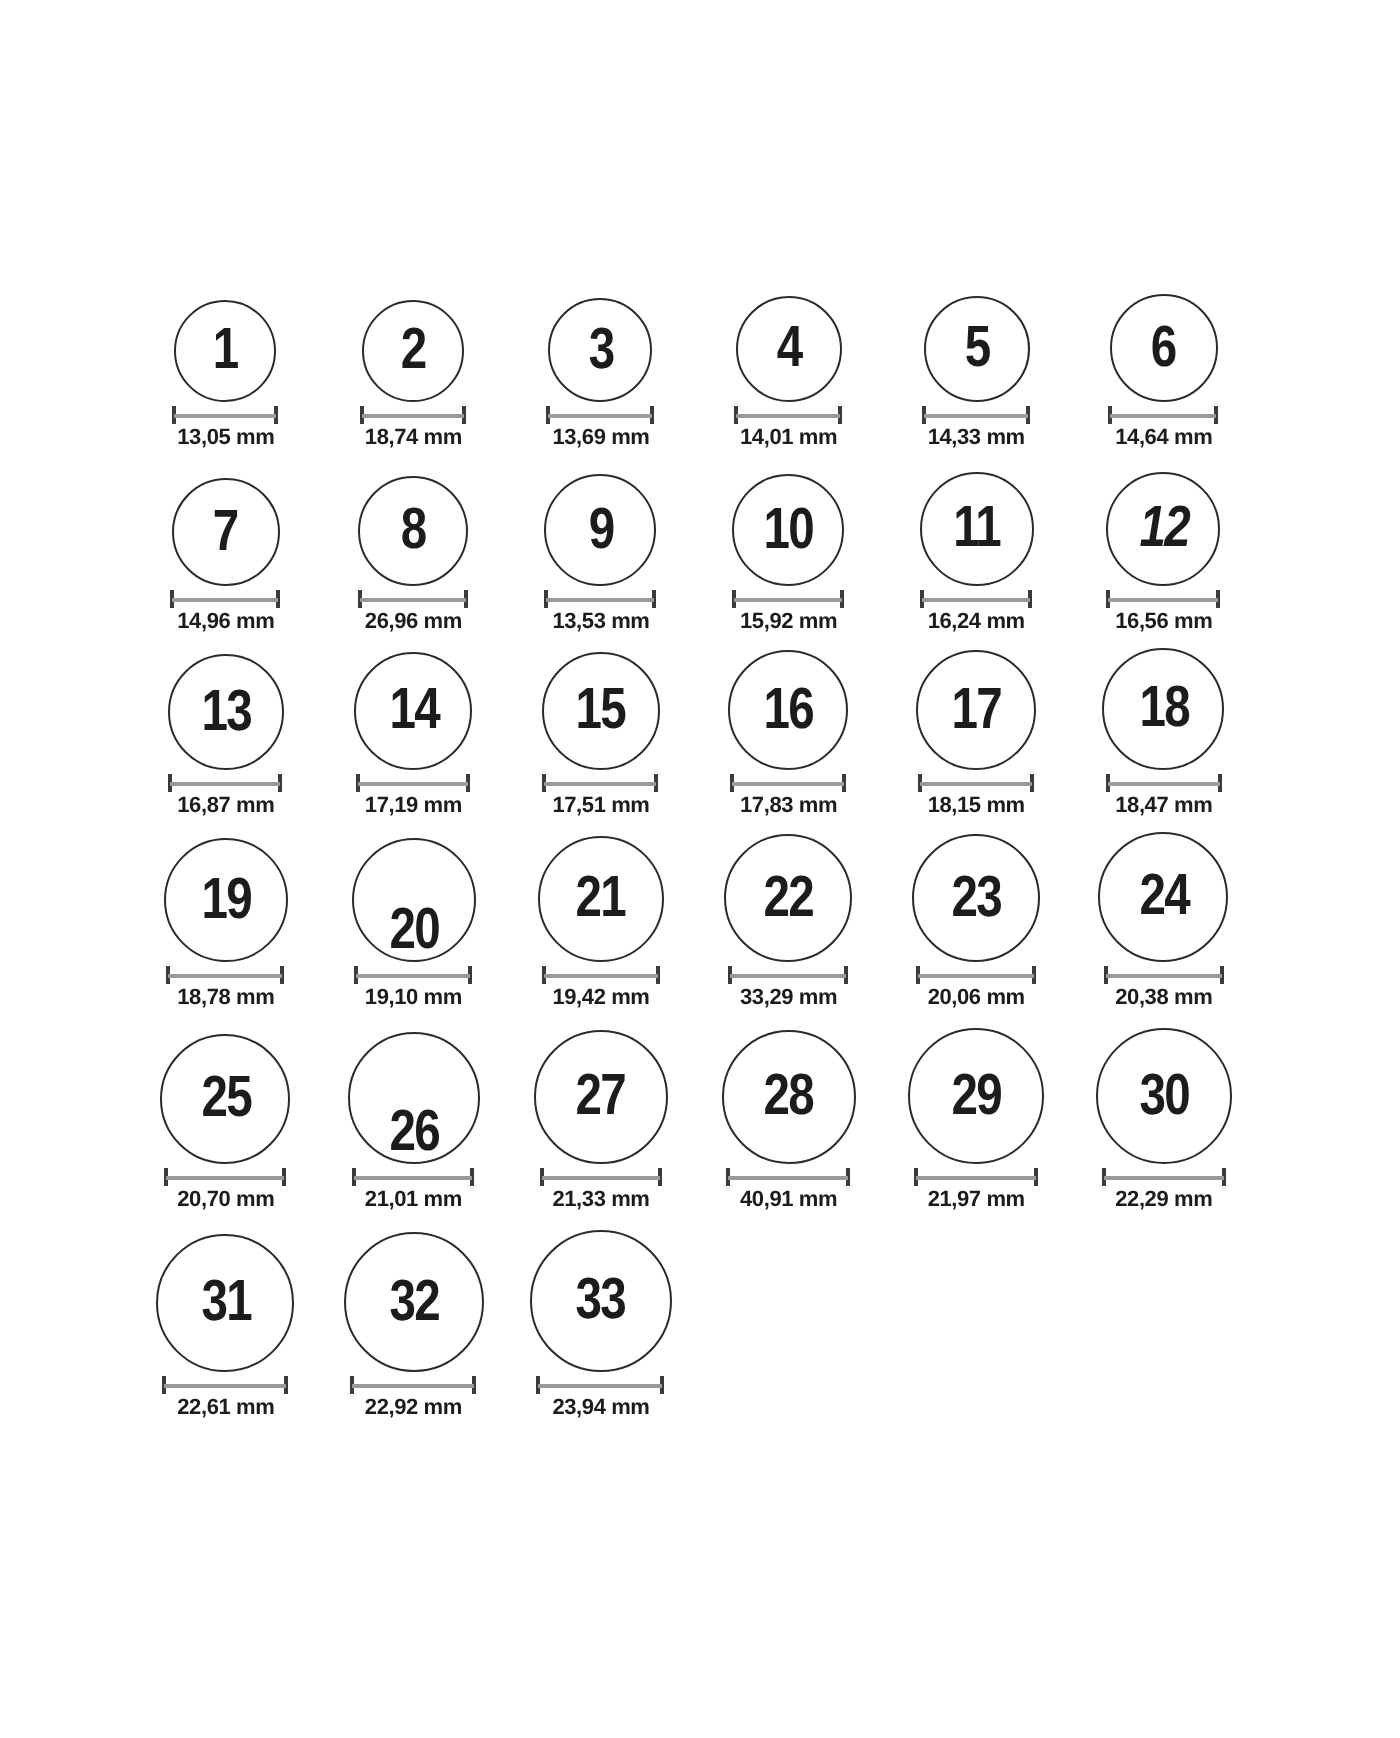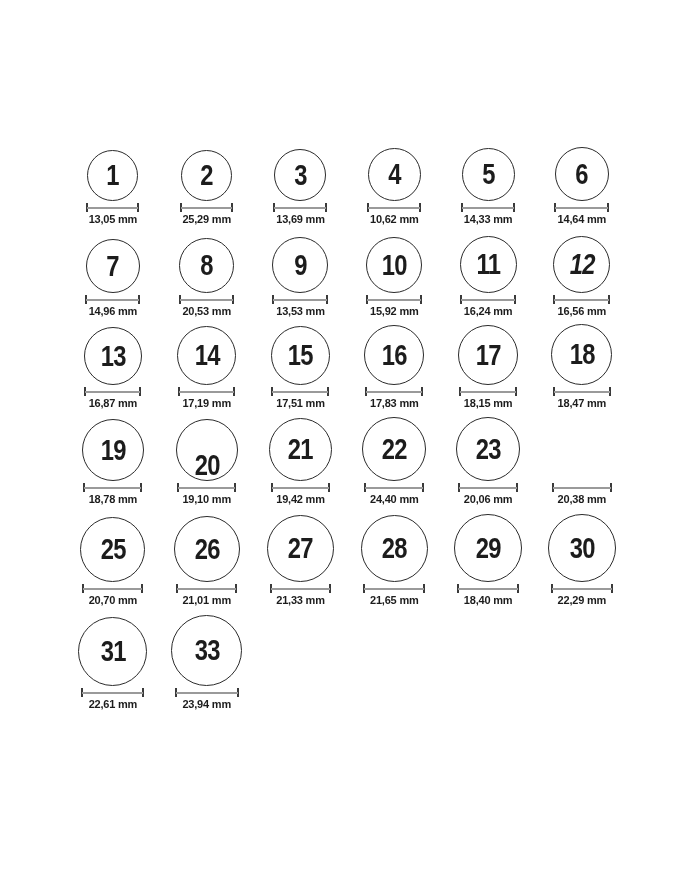--- a/index.html
+++ b/index.html
@@ -97,21 +97,21 @@
         </div>
         <div class="ring-cell">
           <div class="ring-circle" style="width: 51px; height: 51px;">
             <span class="ring-number">2</span>
           </div>
           <div class="ruler" style="width: 53px;">
             <div class="tick left"></div>
             <div class="tick right"></div>
             <div class="line"></div>
           </div>
-          <div class="diameter-label">25,29 mm</div>
+          <div class="diameter-label">18,74 mm</div>
         </div>
         <div class="ring-cell">
           <div class="ring-circle" style="width: 52px; height: 52px;">
             <span class="ring-number">3</span>
           </div>
           <div class="ruler" style="width: 54px;">
             <div class="tick left"></div>
             <div class="tick right"></div>
             <div class="line"></div>
           </div>
@@ -119,21 +119,21 @@
         </div>
         <div class="ring-cell">
           <div class="ring-circle" style="width: 53px; height: 53px;">
             <span class="ring-number">4</span>
           </div>
           <div class="ruler" style="width: 54px;">
             <div class="tick left"></div>
             <div class="tick right"></div>
             <div class="line"></div>
           </div>
-          <div class="diameter-label">10,62 mm</div>
+          <div class="diameter-label">14,01 mm</div>
         </div>
         <div class="ring-cell">
           <div class="ring-circle" style="width: 53px; height: 53px;">
             <span class="ring-number">5</span>
           </div>
           <div class="ruler" style="width: 54px;">
             <div class="tick left"></div>
             <div class="tick right"></div>
             <div class="line"></div>
           </div>
@@ -165,21 +165,21 @@
         </div>
         <div class="ring-cell">
           <div class="ring-circle" style="width: 55px; height: 55px;">
             <span class="ring-number">8</span>
           </div>
           <div class="ruler" style="width: 55px;">
             <div class="tick left"></div>
             <div class="tick right"></div>
             <div class="line"></div>
           </div>
-          <div class="diameter-label">20,53 mm</div>
+          <div class="diameter-label">26,96 mm</div>
         </div>
         <div class="ring-cell">
           <div class="ring-circle" style="width: 56px; height: 56px;">
             <span class="ring-number">9</span>
           </div>
           <div class="ruler" style="width: 56px;">
             <div class="tick left"></div>
             <div class="tick right"></div>
             <div class="line"></div>
           </div>
@@ -323,34 +323,37 @@
         </div>
         <div class="ring-cell">
           <div class="ring-circle" style="width: 64px; height: 64px;">
             <span class="ring-number">22</span>
           </div>
           <div class="ruler" style="width: 60px;">
             <div class="tick left"></div>
             <div class="tick right"></div>
             <div class="line"></div>
           </div>
-          <div class="diameter-label">24,40 mm</div>
+          <div class="diameter-label">33,29 mm</div>
         </div>
         <div class="ring-cell">
           <div class="ring-circle" style="width: 64px; height: 64px;">
             <span class="ring-number">23</span>
           </div>
           <div class="ruler" style="width: 60px;">
             <div class="tick left"></div>
             <div class="tick right"></div>
             <div class="line"></div>
           </div>
           <div class="diameter-label">20,06 mm</div>
         </div>
         <div class="ring-cell">
+          <div class="ring-circle" style="width: 65px; height: 65px;">
+            <span class="ring-number">24</span>
+          </div>
           <div class="ruler" style="width: 60px;">
             <div class="tick left"></div>
             <div class="tick right"></div>
             <div class="line"></div>
           </div>
           <div class="diameter-label">20,38 mm</div>
         </div>
       </div>
       <div class="chart-row" style="height: 101px;">
         <div class="ring-cell">
@@ -358,21 +361,21 @@
             <span class="ring-number">25</span>
           </div>
           <div class="ruler" style="width: 61px;">
             <div class="tick left"></div>
             <div class="tick right"></div>
             <div class="line"></div>
           </div>
           <div class="diameter-label">20,70 mm</div>
         </div>
         <div class="ring-cell">
-          <div class="ring-circle" style="width: 66px; height: 66px;">
+          <div class="ring-circle" style="width: 66px; height: 66px; align-items: flex-end;">
             <span class="ring-number">26</span>
           </div>
           <div class="ruler" style="width: 61px;">
             <div class="tick left"></div>
             <div class="tick right"></div>
             <div class="line"></div>
           </div>
           <div class="diameter-label">21,01 mm</div>
         </div>
         <div class="ring-cell">
@@ -388,32 +391,32 @@
         </div>
         <div class="ring-cell">
           <div class="ring-circle" style="width: 67px; height: 67px;">
             <span class="ring-number">28</span>
           </div>
           <div class="ruler" style="width: 62px;">
             <div class="tick left"></div>
             <div class="tick right"></div>
             <div class="line"></div>
           </div>
-          <div class="diameter-label">21,65 mm</div>
+          <div class="diameter-label">40,91 mm</div>
         </div>
         <div class="ring-cell">
           <div class="ring-circle" style="width: 68px; height: 68px;">
             <span class="ring-number">29</span>
           </div>
           <div class="ruler" style="width: 62px;">
             <div class="tick left"></div>
             <div class="tick right"></div>
             <div class="line"></div>
           </div>
-          <div class="diameter-label">18,40 mm</div>
+          <div class="diameter-label">21,97 mm</div>
         </div>
         <div class="ring-cell">
           <div class="ring-circle" style="width: 68px; height: 68px;">
             <span class="ring-number">30</span>
           </div>
           <div class="ruler" style="width: 62px;">
             <div class="tick left"></div>
             <div class="tick right"></div>
             <div class="line"></div>
           </div>
@@ -424,20 +427,31 @@
         <div class="ring-cell">
           <div class="ring-circle" style="width: 69px; height: 69px;">
             <span class="ring-number">31</span>
           </div>
           <div class="ruler" style="width: 63px;">
             <div class="tick left"></div>
             <div class="tick right"></div>
             <div class="line"></div>
           </div>
           <div class="diameter-label">22,61 mm</div>
+        </div>
+        <div class="ring-cell">
+          <div class="ring-circle" style="width: 70px; height: 70px;">
+            <span class="ring-number">32</span>
+          </div>
+          <div class="ruler" style="width: 63px;">
+            <div class="tick left"></div>
+            <div class="tick right"></div>
+            <div class="line"></div>
+          </div>
+          <div class="diameter-label">22,92 mm</div>
         </div>
         <div class="ring-cell">
           <div class="ring-circle" style="width: 71px; height: 71px;">
             <span class="ring-number">33</span>
           </div>
           <div class="ruler" style="width: 64px;">
             <div class="tick left"></div>
             <div class="tick right"></div>
             <div class="line"></div>
           </div>

